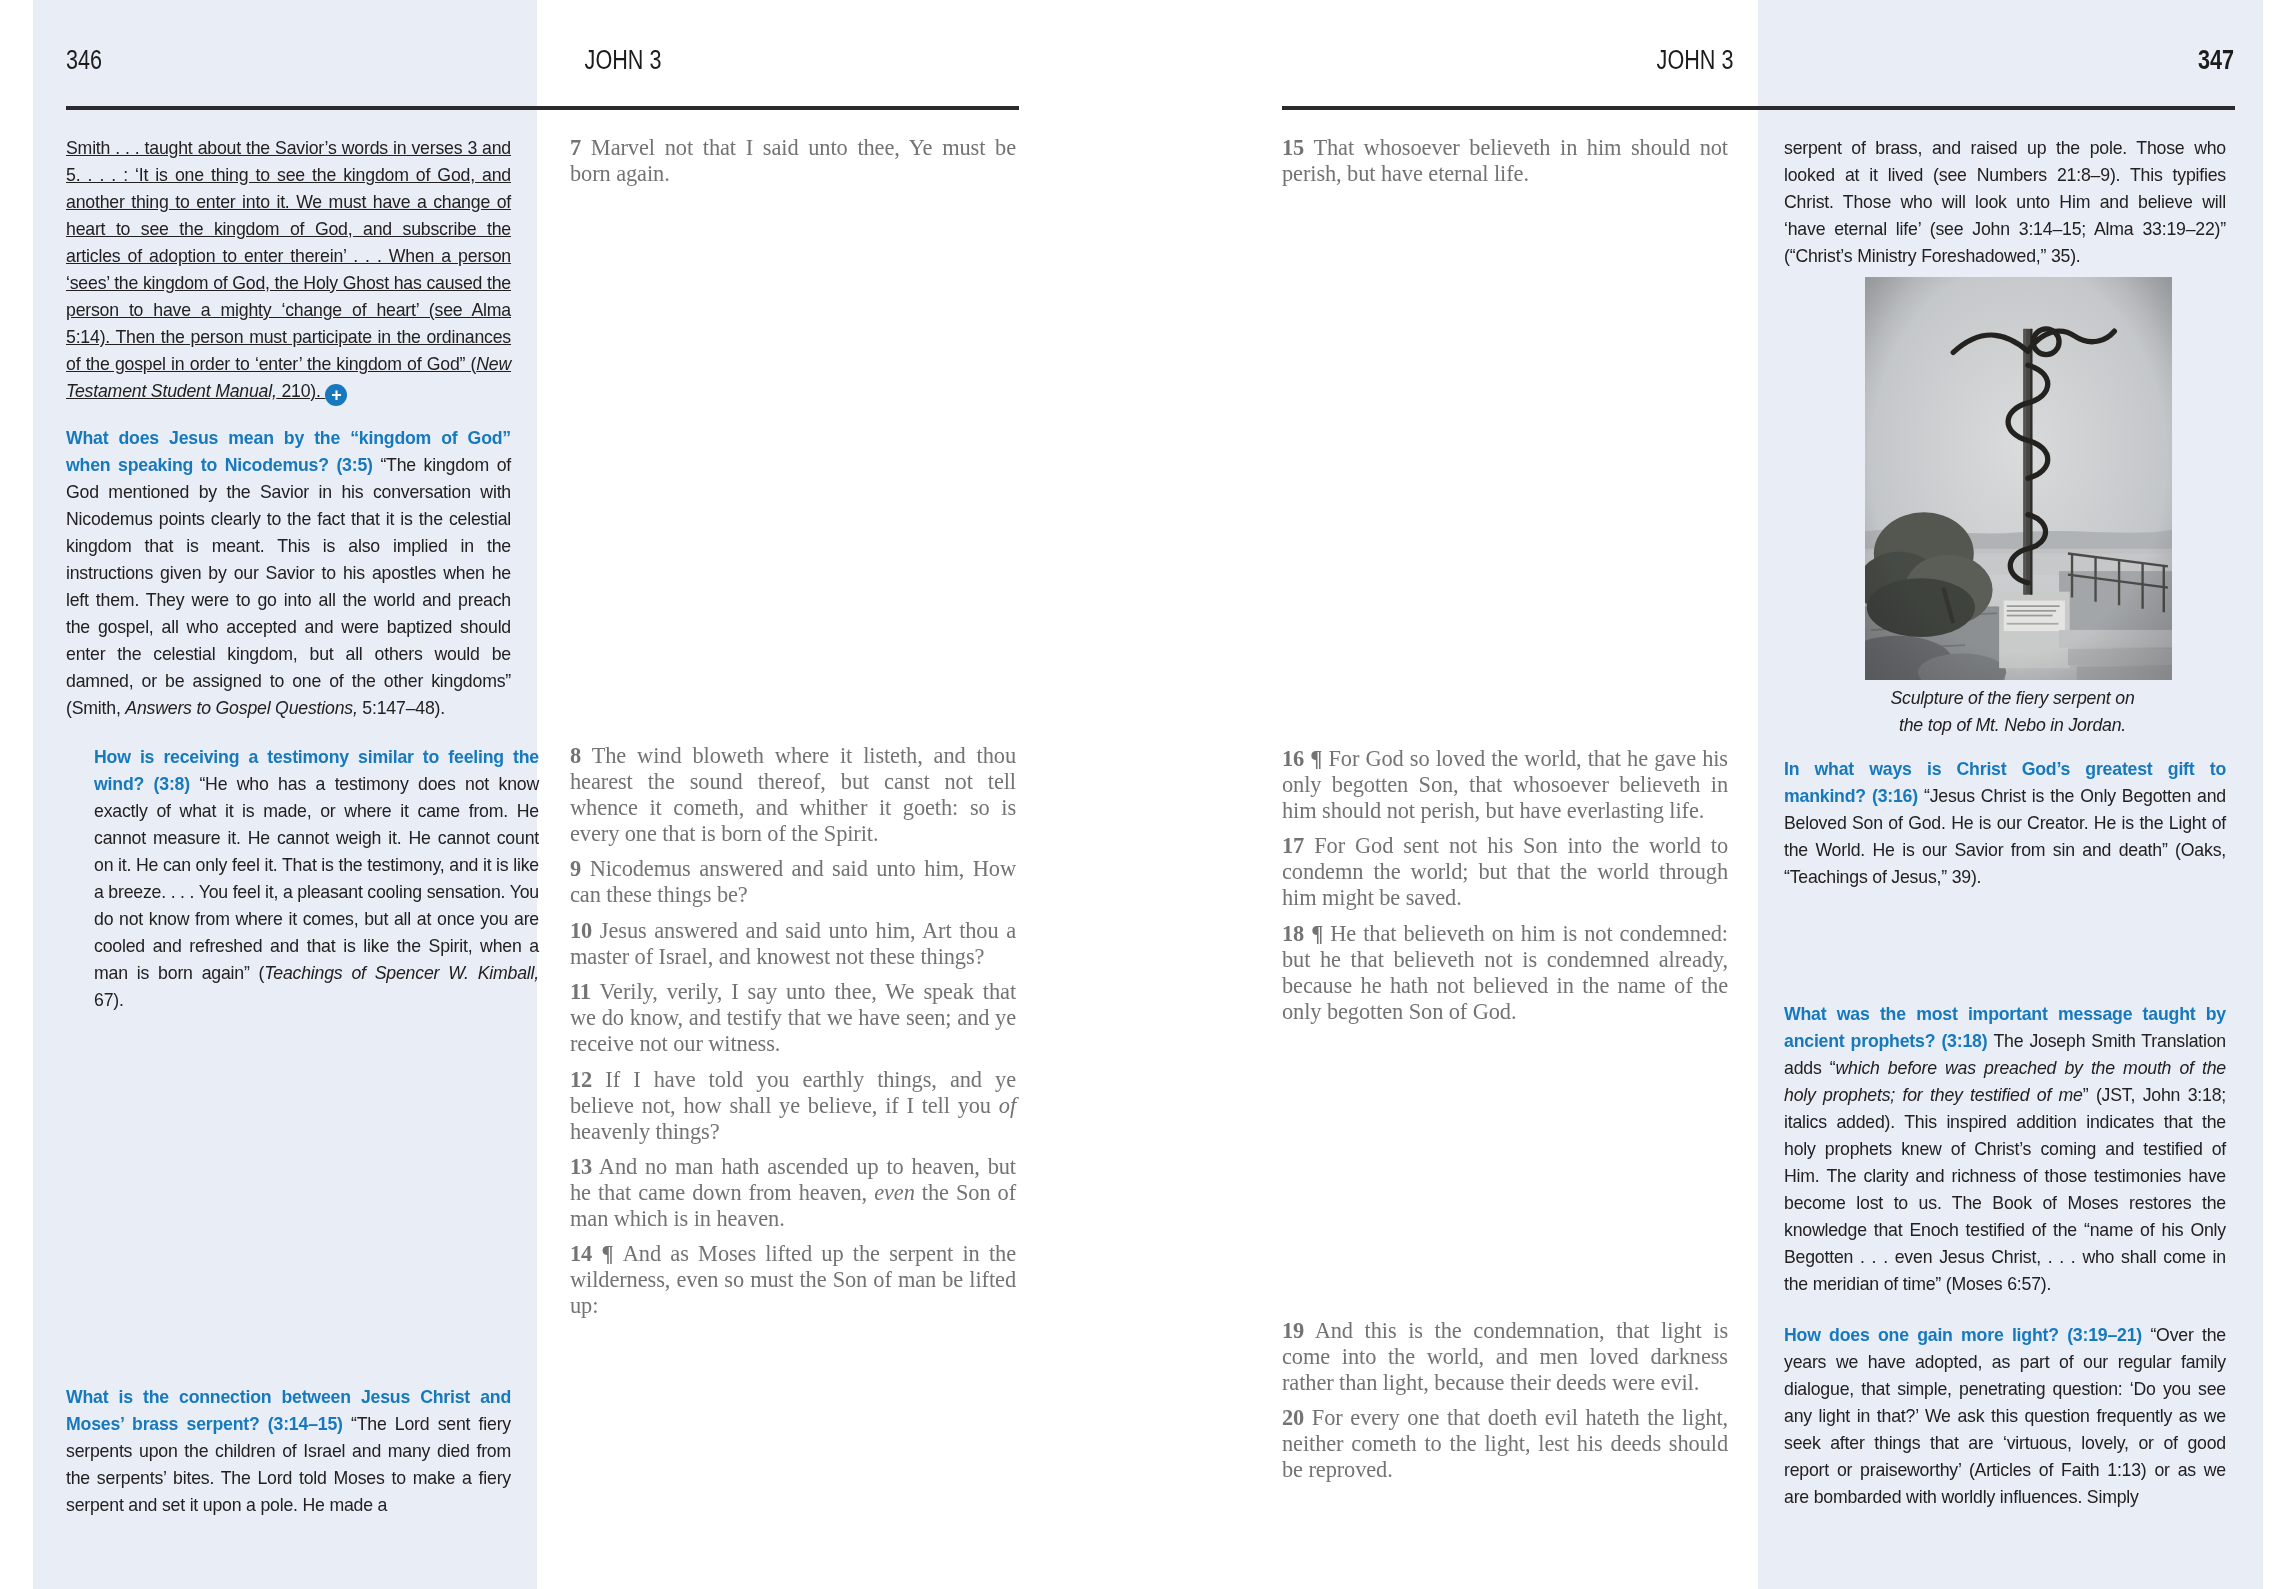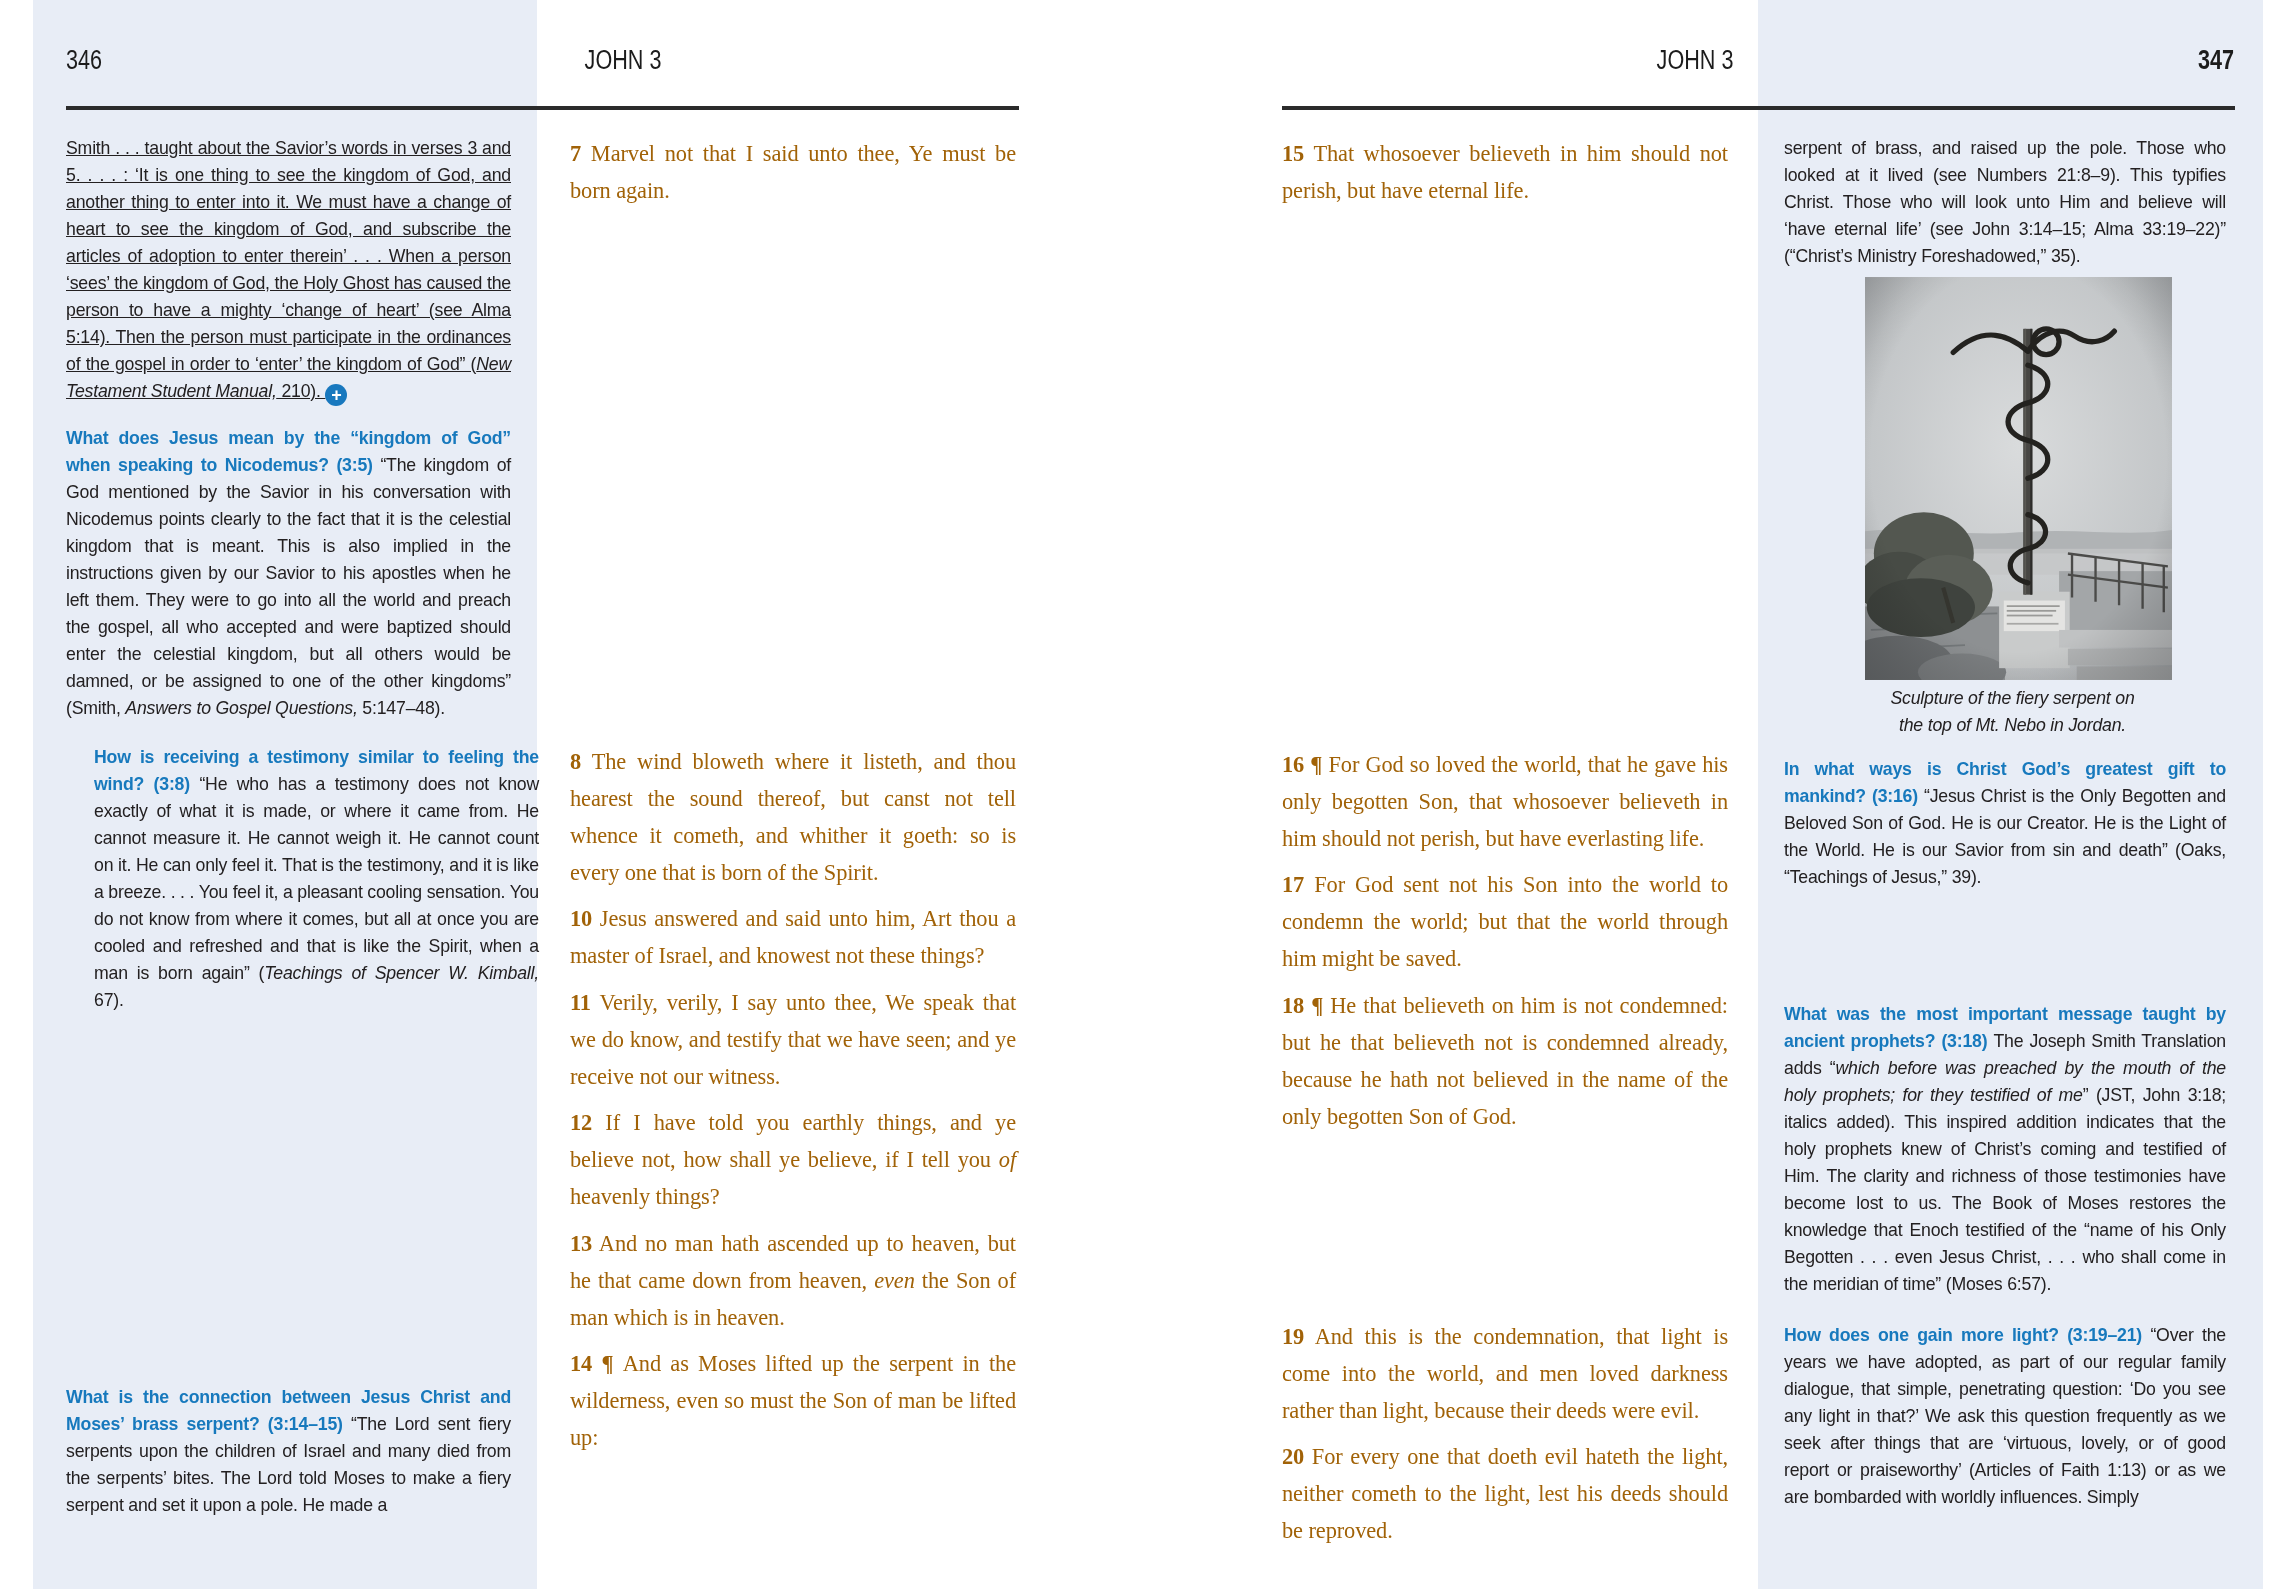--- a/index.html
+++ b/index.html
@@ -40,22 +40,22 @@
     display:inline-block;width:22px;height:22px;border-radius:50%;
     background:#1878be;color:#ffffff;font-weight:700;font-size:18px;line-height:22px;
     text-align:center;vertical-align:-4.1px;letter-spacing:0;
   }
 
   
   .vgroup{position:absolute;width:446px;}
   .vg-l{left:570px;} .vg-r{left:1282px;}
   .vg-t{top:135px;} .vg-l2{top:743px;} .vg-r2{top:746px;} .vg-r3{top:1318px;}
   .verse{
-    font-family:"Liberation Serif",serif;font-size:22.4px;line-height:37px;
-    letter-spacing:-0.1px;color:#a16207;text-align:justify;margin:0 0 9.4px 0;
+    font-family:"Liberation Serif",serif;font-size:22.4px;line-height:26px;
+    letter-spacing:-0.1px;color:#737373;text-align:justify;margin:0 0 9.4px 0;
   }
   .verse:last-child{margin-bottom:0;}
 
   
   .figure{position:absolute;left:1865px;top:277px;width:307px;height:403px;background:#c4c6c8;}
   .figure svg{display:block;}
   .figcaption{
     position:absolute;left:1886px;top:685px;width:253px;text-align:center;
     font-style:italic;font-size:17.7px;line-height:26.5px;color:#232021;letter-spacing:-0.2px;
   }
@@ -80,20 +80,21 @@
   <div class="side-para sp-l sp3"><span class="seg-h">How is receiving a testimony similar to feeling the wind? (3:8) </span><span>“He who has a testimony does not know exactly of what it is made, or where it came from. He cannot measure it. He cannot weigh it. He cannot count on it. He can only feel it. That is the testimony, and it is like a breeze. . . . You feel it, a pleasant cooling sensation. You do not know from where it comes, but all at once you are cooled and refreshed and that is like the Spirit, when a man is born again” (</span><span class="seg-i">Teachings of Spencer W. Kimball,</span><span> 67).</span></div>
   <div class="side-para sp-l sp4"><span class="seg-h">What is the connection between Jesus Christ and Moses’ brass serpent? (3:14–15) </span><span>“The Lord sent fiery serpents upon the children of Israel and many died from the serpents’ bites. The Lord told Moses to make a fiery serpent and set it upon a pole. He made a</span></div>
 
   <div class="vgroup vg-l vg-t">
 
   <p class="verse"><span class="seg-v">7</span><span> Marvel not that I said unto thee, Ye must be born again.</span></p>
     </div>
   <div class="vgroup vg-l vg-l2">
 
   <p class="verse"><span class="seg-v">8</span><span> The wind bloweth where it listeth, and thou hearest the sound thereof, but canst not tell whence it cometh, and whither it goeth: so is every one that is born of the Spirit.</span></p>
+      <p class="verse"><span class="seg-v">9</span><span> Nicodemus answered and said unto him, How can these things be?</span></p>
       <p class="verse"><span class="seg-v">10</span><span> Jesus answered and said unto him, Art thou a master of Israel, and knowest not these things?</span></p>
       <p class="verse"><span class="seg-v">11</span><span> Verily, verily, I say unto thee, We speak that we do know, and testify that we have seen; and ye receive not our witness.</span></p>
       <p class="verse"><span class="seg-v">12</span><span> If I have told you earthly things, and ye believe not, how shall ye believe, if I tell you </span><span class="seg-i">of</span><span> heavenly things?</span></p>
       <p class="verse"><span class="seg-v">13</span><span> And no man hath ascended up to heaven, but he that came down from heaven, </span><span class="seg-i">even</span><span> the Son of man which is in heaven.</span></p>
       <p class="verse"><span class="seg-v">14</span><span class="seg-p"> ¶ </span><span>And as Moses lifted up the serpent in the wilderness, even so must the Son of man be lifted up:</span></p>
     </div>
 
   <div class="vgroup vg-r vg-t">
 
   <p class="verse"><span class="seg-v">15</span><span> That whosoever believeth in him should not perish, but have eternal life.</span></p>

